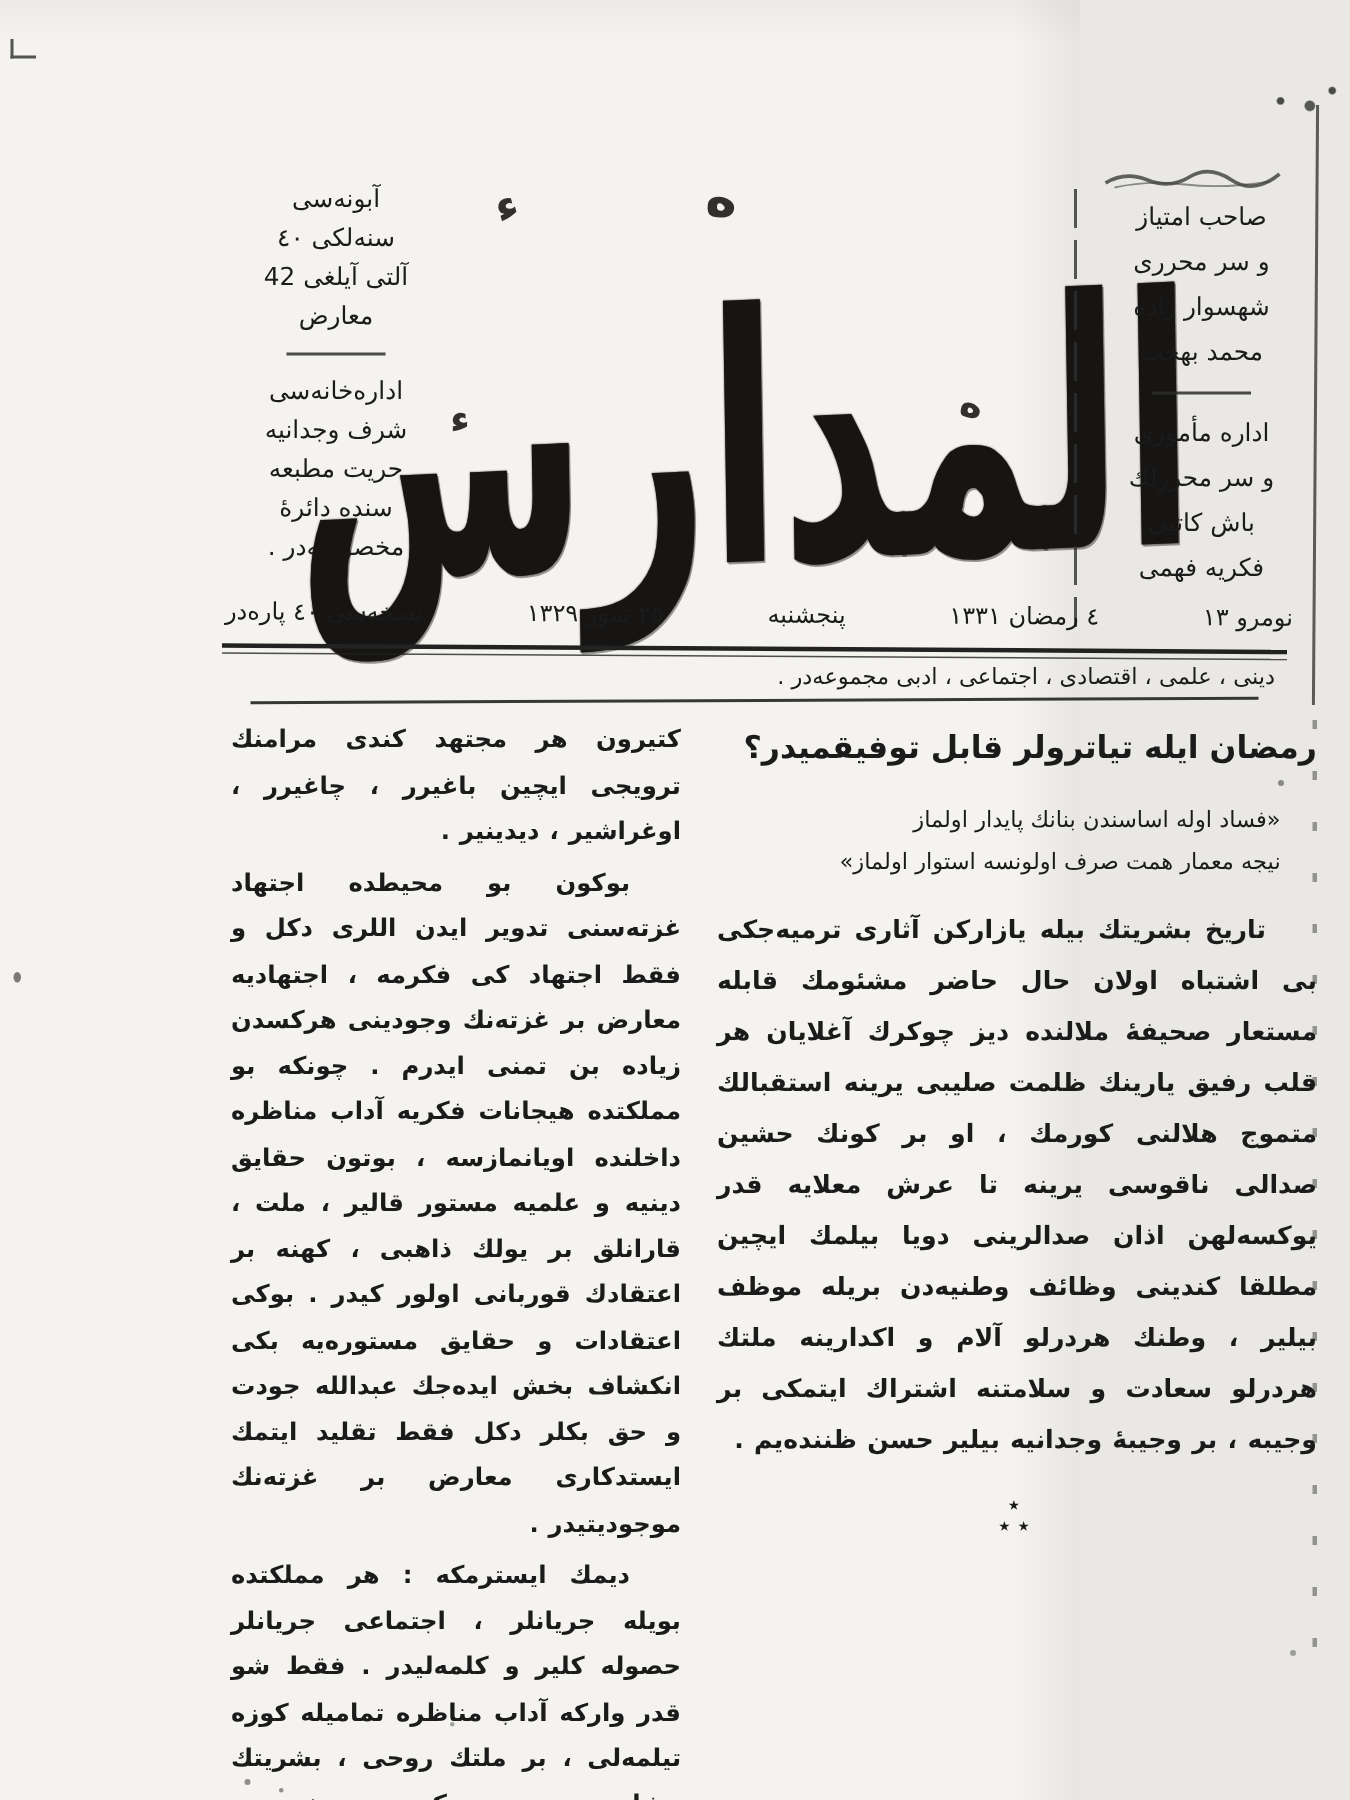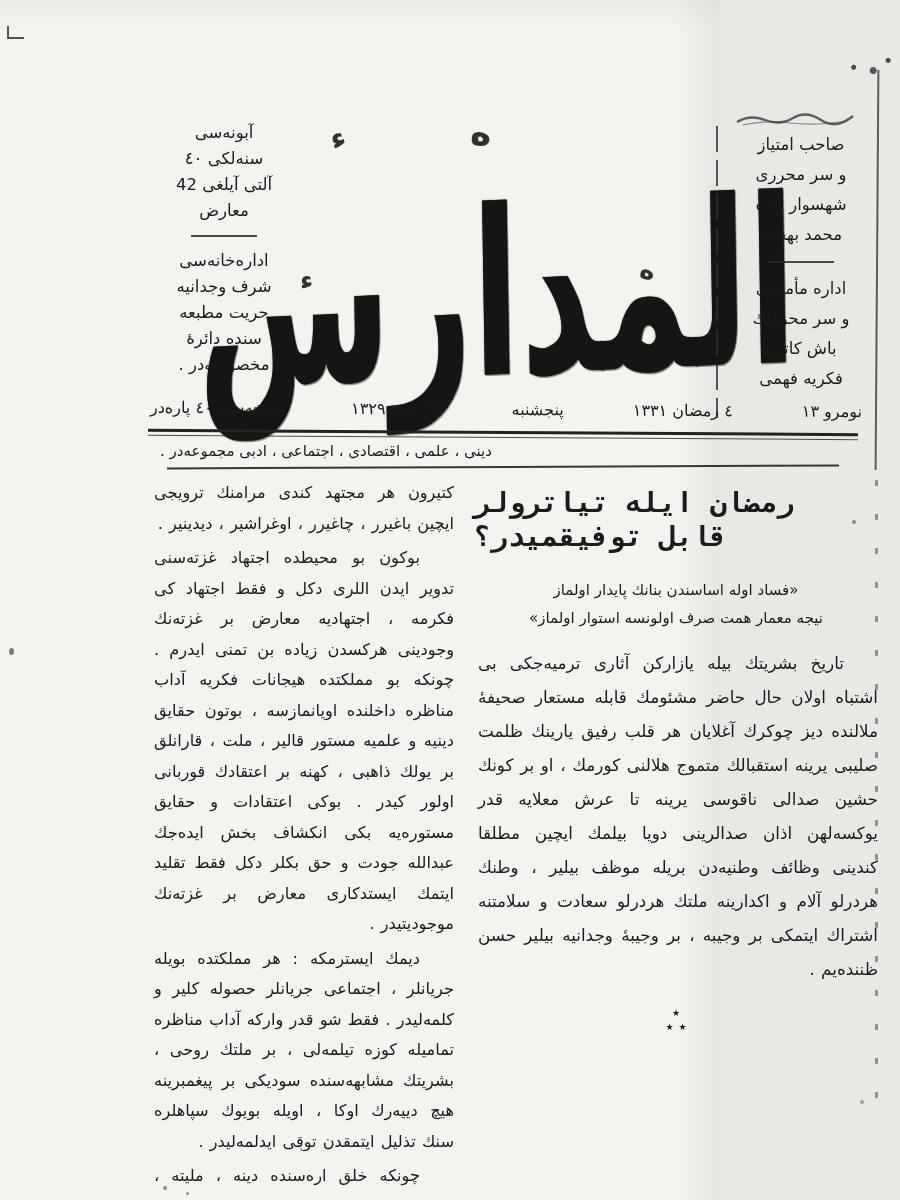--- a/index.html
+++ b/index.html
@@ -55,34 +55,34 @@
   .orn-2{left:470px;top:112px;font-size:36px;}
   .orn-3{left:300px;top:265px;font-size:26px;}
   .orn-4{left:640px;top:255px;font-size:26px;transform:rotate(10deg);}
   
   .dateline{position:absolute;left:150px;top:400px;width:712px;
     direction:rtl;display:flex;justify-content:space-between;align-items:baseline;
     font-size:16px;transform:rotate(.35deg);}
   .dateline span{white-space:nowrap;}
   .double-rule-a{left:148px;top:431px;width:710px;height:2.5px;transform:rotate(.35deg);}
   .double-rule-b{left:148px;top:437px;width:710px;height:1px;transform:rotate(.35deg);opacity:.8;}
-  .subtitle{position:absolute;left:160px;top:442px;width:690px;text-align:left;
+  .subtitle{position:absolute;left:160px;top:442px;width:690px;text-align:right;
     direction:rtl;font-size:15px;letter-spacing:.5px;}
   .subtitle-rule{left:167px;top:466px;width:672px;height:1.6px;transform:rotate(-.25deg);opacity:.9;}
   
   .columns{position:absolute;left:150px;top:478px;width:728px;
     display:flex;direction:rtl;gap:20px;}
   .col-right{width:404px;}
   .col-left{width:304px;}
-  .article-headline{direction:rtl;text-align:left;font-size:28px;font-weight:bold;
-    margin:8px 0 22px 0;letter-spacing:.5px;font-family:Liberation Mono, monospace;}
-  .epigraph{direction:rtl;text-align:center;font-size:15px;line-height:28px;
+  .article-headline{direction:rtl;text-align:right;font-size:21px;font-weight:bold;
+    margin:8px 0 22px 0;letter-spacing:.5px;}
+  .epigraph{direction:rtl;font-size:15px;line-height:28px;
     width:88%;margin:2px auto 14px auto;}
   .body-par{direction:rtl;text-align:justify;font-size:16.8px;line-height:34px;
-    margin:0 0 6px 4px;word-spacing:1px;}
+    margin:0 0 6px 4px;word-spacing:1px;font-weight:bold;}
   .body-par.indent{text-indent:34px;}
   .col-left .body-par{font-size:16.2px;line-height:30.5px;margin-bottom:4px;}
   .star-divider{text-align:center;font-size:15px;line-height:14px;margin:20px 0 16px 0;}
   .star-divider div{letter-spacing:6px;}
 </style>
 </head>
 <body>
 
 <div class="page">
 

